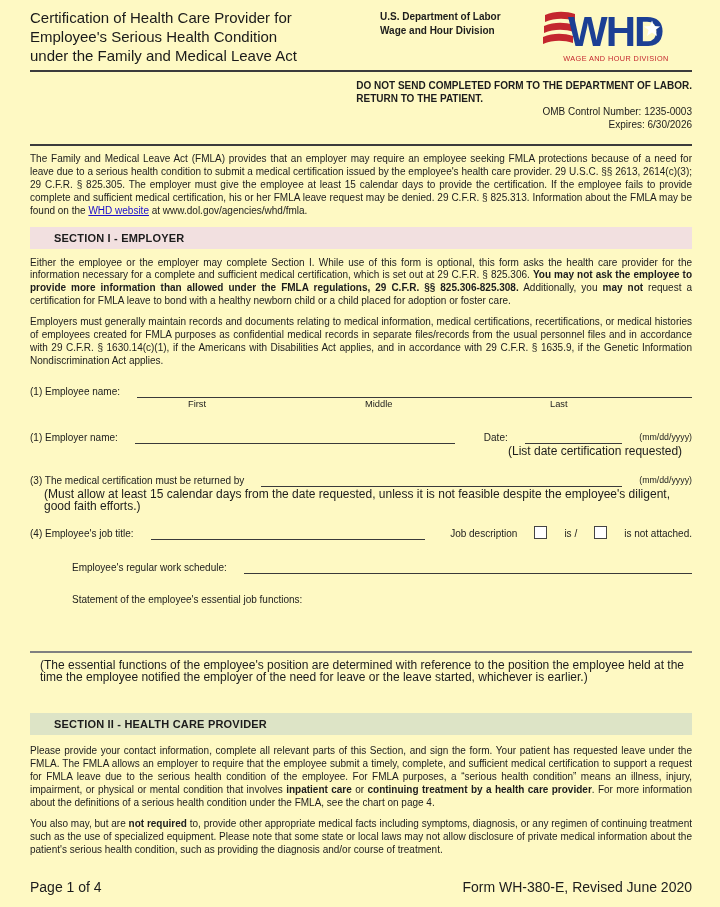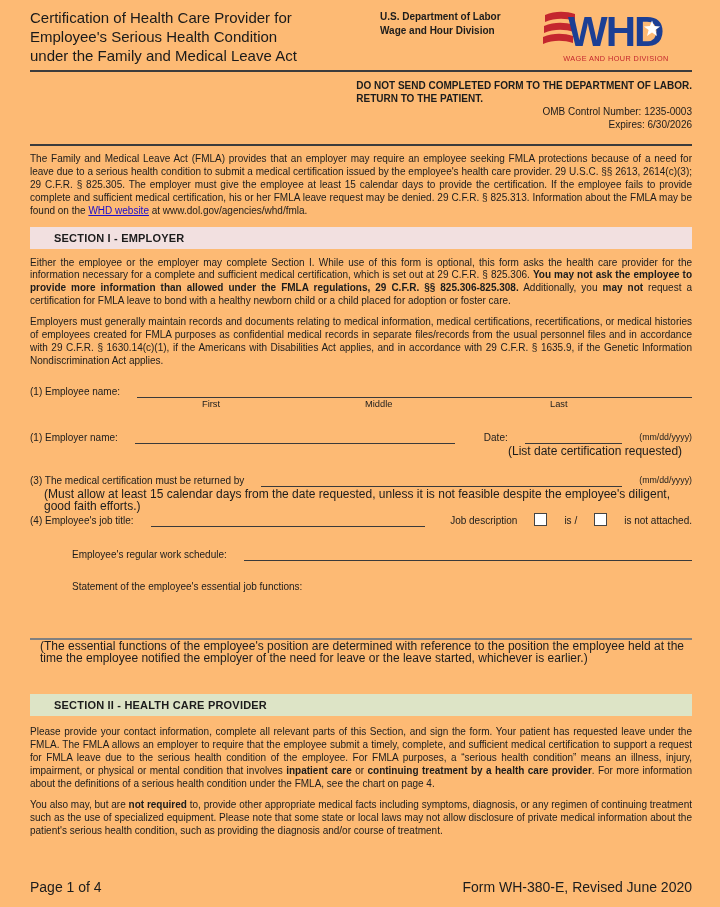--- a/index.html
+++ b/index.html
@@ -1,21 +1,21 @@
 <!DOCTYPE html>
 <html><head>
 <meta charset="utf-8">
 <style>
   html,body{margin:0;padding:0;background:#fff;}
   .page{
     position:relative;
     width:720px;height:907px;
     box-sizing:border-box;
     padding:8px 28px 0 30px;
-    background:#fdba74;
+    background:#fef9c3;
     font-family:"Liberation Sans","DejaVu Sans",sans-serif;
     color:#1c1c1c;
     overflow:hidden;
   }
   
   .hdr{display:flex;align-items:flex-start;}
   .hdr-title{flex:1;font-size:15px;line-height:19px;color:#1a1a1a;}
   .hdr-agency{width:160px;font-size:10px;line-height:14px;margin-top:2px;font-weight:bold;}
   .hdr-logo{width:152px;text-align:center;}
   .logo-caption{font-size:7.3px;letter-spacing:.4px;color:#c4262e;margin-top:-2px;white-space:nowrap;}
@@ -33,21 +33,21 @@
   .field-row{display:flex;align-items:flex-end;gap:17px;font-size:10px;line-height:13px;}
   .flabel{white-space:nowrap;}
   .wline{border-bottom:1px solid #3a3a3a;height:13px;display:inline-block;}
   .grow{flex:1;}
   .fmt{font-size:8.8px;white-space:nowrap;}
   .subnote{font-size:12px;line-height:11.5px;margin-top:2px;}
   .sublabels{position:relative;height:12px;font-size:9.3px;}
   .sublabels span{position:absolute;top:1px;}
   .checkbox{width:11px;height:11px;border:1px solid #444;background:#fff;display:inline-block;margin-bottom:1px;}
   .statement-line{border-bottom:2px solid #808080;height:46px;}
-  .statement-note{margin-top:1px;padding-left:10px;padding-right:4px;}
+  .statement-note{margin-top:7px;padding-left:10px;padding-right:4px;}
   .footer{position:absolute;left:30px;right:28px;bottom:12px;display:flex;justify-content:space-between;font-size:14px;}
 </style>
 </head>
 <body>
 
 <div class="page">
 
   <div class="hdr">
     <div class="hdr-title">
       <div>Certification of Health Care Provider for</div>
@@ -99,42 +99,42 @@
     <span>Either the employee or the employer may complete Section I. While use of this form is optional, this form asks the health care provider for the information necessary for a complete and sufficient medical certification, which is set out at 29 C.F.R. § 825.306. </span><b>You may not ask the employee to provide more information than allowed under the FMLA regulations, 29 C.F.R. §§ 825.306-825.308.</b><span> Additionally, you </span><b>may not</b><span> request a certification for FMLA leave to bond with a healthy newborn child or a child placed for adoption or foster care.</span>
   </p>
 
   <p class="body-text">Employers must generally maintain records and documents relating to medical information, medical certifications, recertifications, or medical histories of employees created for FMLA purposes as confidential medical records in separate files/records from the usual personnel files and in accordance with 29 C.F.R. § 1630.14(c)(1), if the Americans with Disabilities Act applies, and in accordance with 29 C.F.R. § 1635.9, if the Genetic Information Nondiscrimination Act applies.</p>
 
   <div class="field-row" style="margin-top:16px">
     <span class="flabel">(1) Employee name:</span>
     <span class="wline grow"></span>
   </div>
   <div class="sublabels">
-    <span style="left:172px">First</span>
+    <span style="left:158px">First</span>
     <span style="left:335px">Middle</span>
     <span style="left:520px">Last</span>
   </div>
 
   <div class="field-row" style="margin-top:20px">
     <span class="flabel">(1) Employer name:</span>
     <span class="wline" style="width:348px"></span>
     <span class="flabel" style="margin-left:12px">Date:</span>
     <span class="wline" style="width:106px"></span>
     <span class="fmt">(mm/dd/yyyy)</span>
   </div>
   <div class="subnote" style="margin-left:478px">(List date certification requested)</div>
 
   <div class="field-row" style="margin-top:16px">
     <span class="flabel">(3) The medical certification must be returned by</span>
     <span class="wline grow"></span>
     <span class="fmt">(mm/dd/yyyy)</span>
   </div>
   <div class="subnote" style="margin-left:14px">(Must allow at least 15 calendar days from the date requested, unless it is not feasible despite the employee's diligent, good faith efforts.)</div>
 
-  <div class="field-row" style="margin-top:1px">
+  <div class="field-row" style="margin-top:14px">
     <span class="flabel">(4) Employee's job title:</span>
     <span class="wline grow"></span>
     <span class="flabel" style="margin-left:8px">Job description</span>
     <span class="checkbox"></span>
     <span class="flabel">is /</span>
     <span class="checkbox"></span>
     <span class="flabel">is not attached.</span>
   </div>
 
   <div class="field-row" style="margin-top:20px;padding-left:42px">

